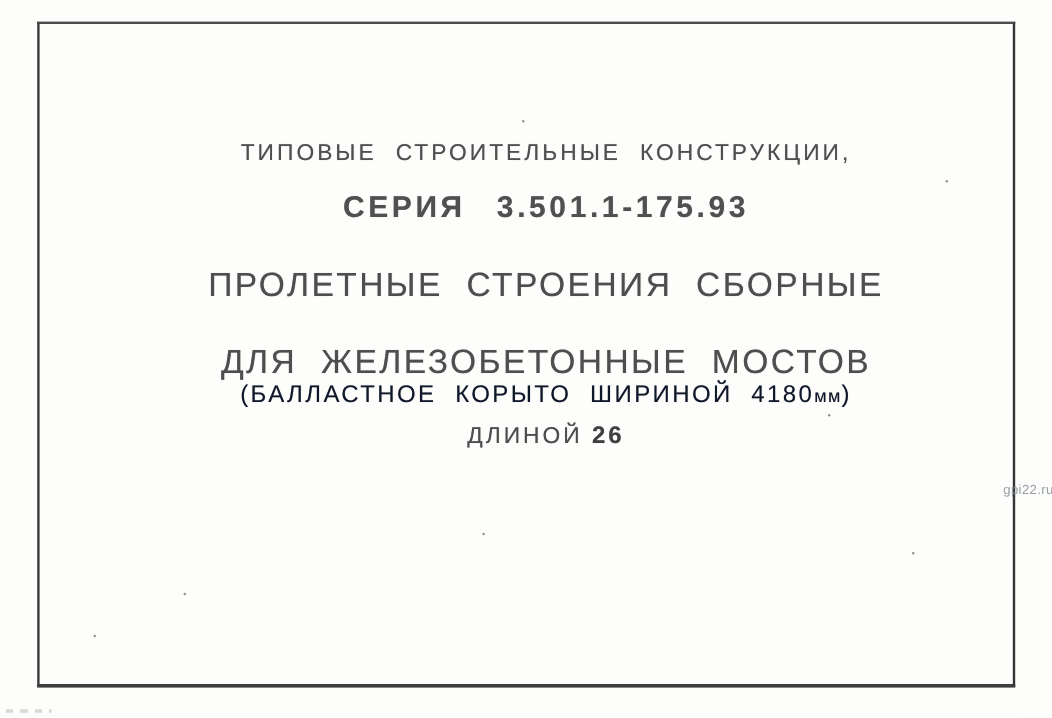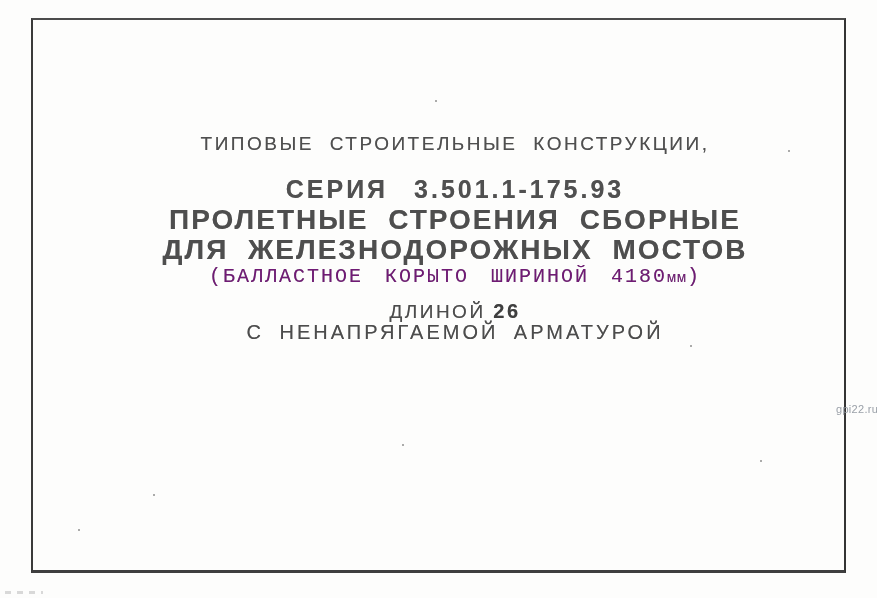--- a/index.html
+++ b/index.html
@@ -23,21 +23,21 @@
     height: 550px;
     border-top: 2px solid #4c4c4c;
     border-left: 2px solid #3a3a3a;
     border-right: 2px solid #343434;
     border-bottom: 3px solid #3f3f3f;
     background: transparent;
   }
   .content {
     position: absolute;
     left: 55px;
-    top: 133px;
+    top: 117px;
     width: 800px;
     text-align: center;
     color: #4a4a4a;
   }
   .hdr {
     font-size: 19px;
     line-height: 22px;
     letter-spacing: 2.5px;
     word-spacing: 8px;
     color: #4f4f4f;
@@ -47,32 +47,32 @@
     font-size: 25px;
     line-height: 32px;
     font-weight: 700;
     letter-spacing: 3px;
     word-spacing: 16px;
     color: #505050;
   }
   .title {
     font-size: 28px;
     line-height: 30px;
-    font-weight: 700;
+    font-weight: 400;
     letter-spacing: 2px;
     word-spacing: 10px;
     color: #4e4e4e;
+    margin-top: 34px;
   }
   .subtitle {
     font-size: 20px;
     line-height: 24px;
     letter-spacing: 2px;
     word-spacing: 8px;
-    color: #701a75;
-    font-family: Liberation Mono, monospace;
+    color: #0f172a;
   }
   .issue {
     margin-top: 10px;
     font-size: 19px;
     line-height: 21px;
     letter-spacing: 2.5px;
     color: #4c4c4c;
   }
   .issue .num {
     font-weight: 700;
@@ -132,28 +132,27 @@
 <div class="page">
 
   <div class="frame"></div>
 
   <div class="content">
     <div class="hdr soft">ТИПОВЫЕ СТРОИТЕЛЬНЫЕ КОНСТРУКЦИИ,</div>
 
     <div class="series soft">СЕРИЯ 3.501.1-175.93</div>
 
     <div class="title soft">ПРОЛЕТНЫЕ СТРОЕНИЯ СБОРНЫЕ</div>
-    <div class="title soft">ДЛЯ ЖЕЛЕЗНОДОРОЖНЫХ МОСТОВ</div>
+    <div class="title soft">ДЛЯ ЖЕЛЕЗОБЕТОННЫЕ МОСТОВ</div>
 
     <div class="subtitle soft"><span>(БАЛЛАСТНОЕ КОРЫТО ШИРИНОЙ 4180</span><span class="unit-small">мм</span><span>)</span></div>
 
     <div class="issue soft"><span>ДЛИНОЙ</span> <span class="num">26</span></div>
 
 
-    <div class="plain soft">С НЕНАПРЯГАЕМОЙ АРМАТУРОЙ</div>
   </div>
 
   <div class="watermark">gpi22.ru</div>
 
   <div class="speck" style="left:435px; top:100px; width:2px; height:2px;"></div>
   <div class="speck" style="left:788px; top:150px; width:2px; height:2px;"></div>
   <div class="speck" style="left:153px; top:494px; width:2px; height:2px;"></div>
   <div class="speck" style="left:78px; top:529px; width:2px; height:2px;"></div>
   <div class="speck" style="left:402px; top:444px; width:2px; height:2px;"></div>
   <div class="speck" style="left:690px; top:345px; width:2px; height:2px;"></div>

